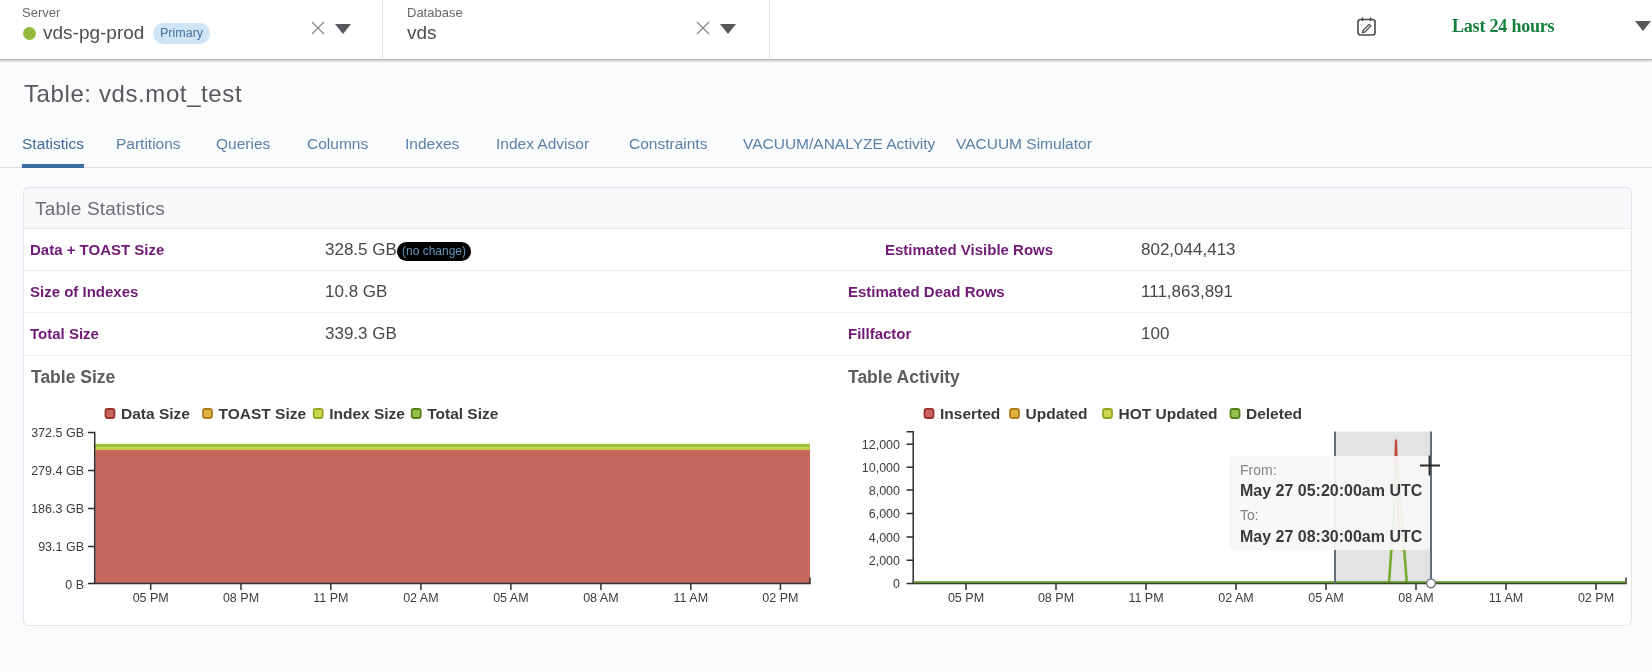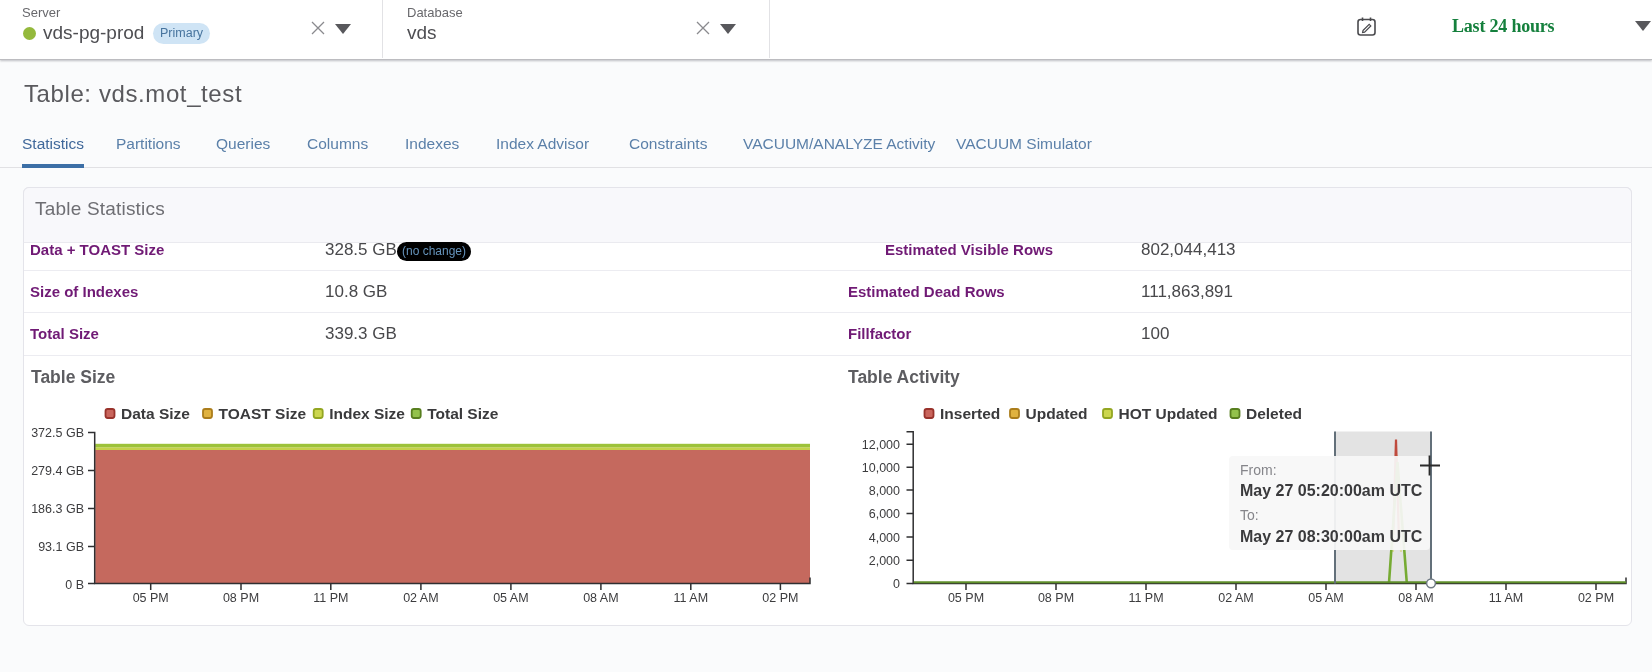--- a/index.html
+++ b/index.html
@@ -18,21 +18,21 @@
   #lasth { position:absolute; left:1452px; top:16px; font-size:18px; font-weight:700; color:#15803d; letter-spacing:-0.2px;font-family:Liberation Serif, serif; }
 
   
   #heading { position:absolute; left:24px; top:80px; font-size:24px; color:#59595d; letter-spacing:0.6px; }
   .tab { position:absolute; top:135px; font-size:15.5px; color:#5b80a9; }
   #tabline { position:absolute; left:0; top:167px; width:1652px; height:1px; background:#e1e1e4; }
   #tabul { position:absolute; left:22px; top:164px; width:62px; height:4px; background:#3c6fa6; }
 
   
   #card { position:absolute; left:23px; top:187px; width:1609px; height:439px; background:#fff; border:1px solid #e4e4ea; border-radius:6px; }
-  #card-h { position:absolute; left:23px; top:187px; width:1609px; height:56px; background:#f8f8fb; border:1px solid #e4e4ea; border-bottom:1px solid #eaeaef; border-radius:6px 6px 0 0; }
+  #card-h { position:absolute; left:23px; top:187px; width:1609px; height:42px; background:#f8f8fb; border:1px solid #e4e4ea; border-bottom:1px solid #eaeaef; border-radius:6px 6px 0 0; }
   #card-h span { position:absolute; left:11px; top:10px; font-size:19px; color:#6e6e73; letter-spacing:0.2px; }
   .rline { position:absolute; left:24px; width:1607px; height:1px; background:#ececf1; }
   .tlabel { position:absolute; font-size:15px; font-weight:700; color:#701a75; }
   .tvalue { position:absolute; font-size:17px; color:#48484b; }
   #nochange { position:absolute; left:397px; top:242px; height:19px; line-height:19px; padding:0 5px; border-radius:9.5px; background:#000000; color:#6593bb; font-size:12px; }
   .ctitle { position:absolute; font-size:17.5px; font-weight:700; color:#5d5d61; }
 </style>
 </head>
 <body>
 <div id="page">

